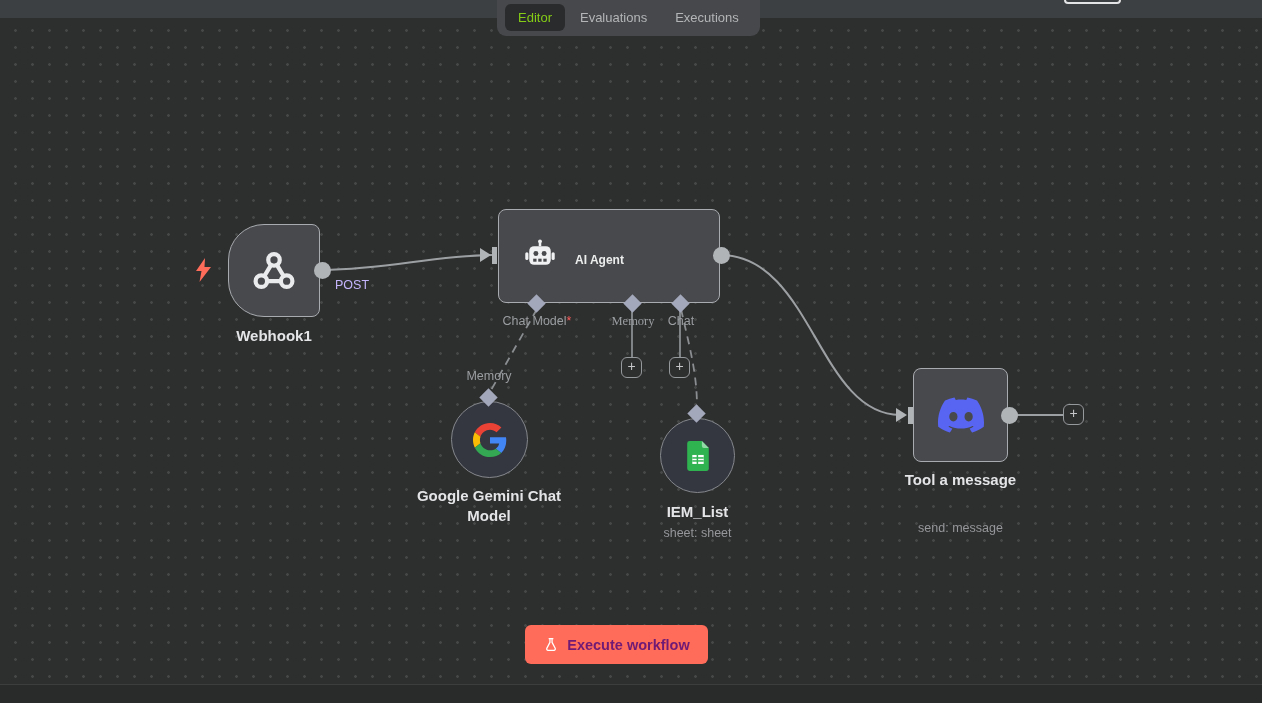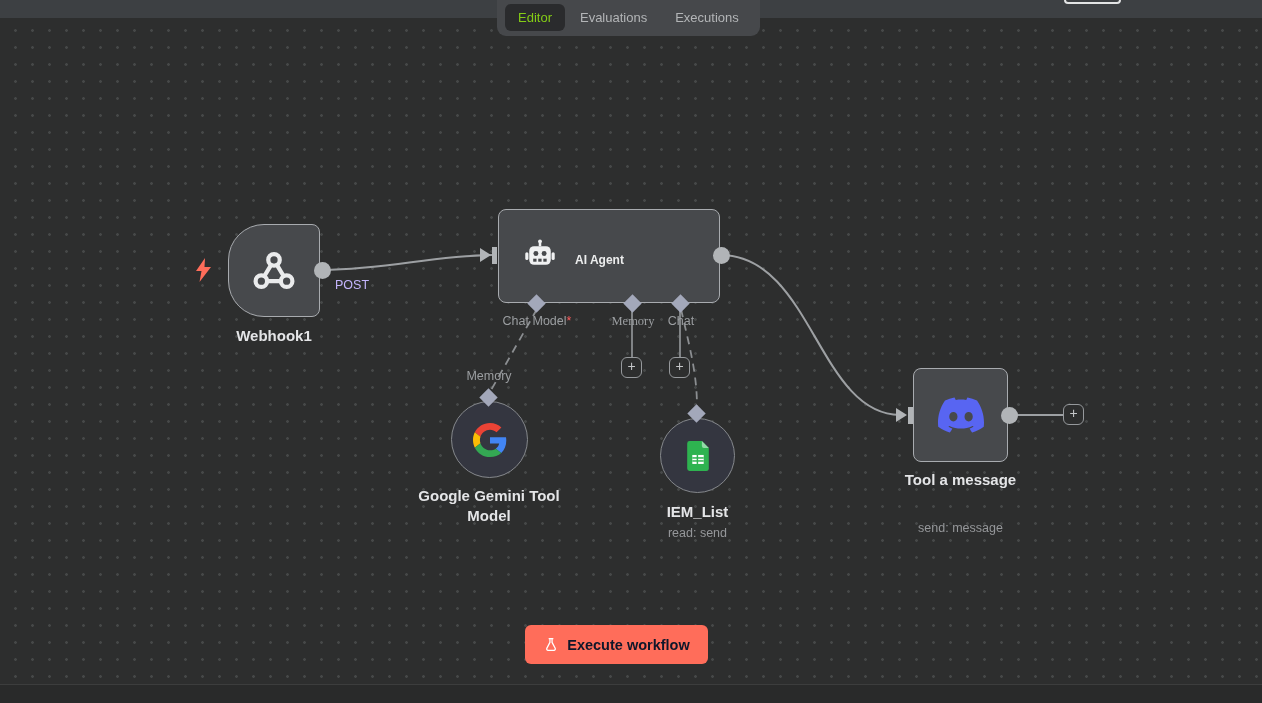--- a/index.html
+++ b/index.html
@@ -63,21 +63,21 @@
   .plus-btn { position:absolute; width:21px; height:21px; border:1.6px solid #96999c; border-radius:6px;
               background:#2d2e2e; color:#c6c8ca; font-size:14px; line-height:17px; text-align:center;
               z-index:3; cursor:pointer; }
 
   
   #bolt { position:absolute; left:194px; top:257px; z-index:2; }
 
   
   #exec-btn { position:absolute; left:525px; top:625px; width:183px; height:39px;
     background:#ff6d5a; border:none; border-radius:6px; z-index:4; display:flex;
-    align-items:center; justify-content:center; gap:8px; color:#0f172a;
+    align-items:center; justify-content:center; gap:8px; color:#701a75;
     font-size:14.5px; font-weight:700; cursor:pointer; font-family:inherit; }
 </style>
 </head>
 <body>
 
 <div id="app">
 
   <div id="canvas"></div>
   <div id="top-strip"></div>
 
@@ -154,37 +154,37 @@
   <div class="node circle-node" id="node-gemini">
     <svg width="34" height="34" viewBox="0 0 48 48">
       <path fill="#EA4335" d="M24 9.5c3.54 0 6.71 1.22 9.21 3.6l6.85-6.85C35.9 2.38 30.47 0 24 0 14.62 0 6.51 5.38 2.56 13.22l7.98 6.19C12.43 13.72 17.74 9.5 24 9.5z"></path>
       <path fill="#4285F4" d="M46.98 24.55c0-1.57-.15-3.09-.38-4.55H24v9.02h12.94c-.58 2.96-2.26 5.48-4.78 7.18l7.73 6c4.51-4.18 7.09-10.36 7.09-17.65z"></path>
       <path fill="#FBBC05" d="M10.53 28.59c-.48-1.45-.76-2.99-.76-4.59s.27-3.14.76-4.59l-7.98-6.19C.92 16.46 0 20.12 0 24c0 3.88.92 7.54 2.56 10.78l7.97-6.19z"></path>
       <path fill="#34A853" d="M24 48c6.48 0 11.93-2.13 15.89-5.81l-7.73-6c-2.15 1.45-4.92 2.3-8.16 2.3-6.26 0-11.57-4.22-13.47-9.91l-7.98 6.19C6.51 42.62 14.62 48 24 48z"></path>
     </svg>
   </div>
   <div class="diamond" style="left:482px; top:391px;"></div>
   <div class="ep-label" style="left:459px; top:369px; width:60px;">Memory</div>
-  <div class="node-label" style="left:404px; top:486px; width:170px;">Google Gemini Tool Model</div>
+  <div class="node-label" style="left:404px; top:486px; width:170px;">Google Gemini Chat Model</div>
 
   <div class="node circle-node" id="node-sheet">
     <svg width="36" height="36" viewBox="0 0 24 24">
       <path d="M6.4 2h8.2l4.6 4.6v14A1.6 1.6 0 0 1 17.6 22H6.4a1.6 1.6 0 0 1-1.6-1.6V3.6A1.6 1.6 0 0 1 6.4 2z" fill="#2eb350"></path>
       <path d="M14.6 2v3.3a1.3 1.3 0 0 0 1.3 1.3h3.3z" fill="#93d9a8"></path>
       <rect x="8.2" y="11.3" width="7.6" height="6" fill="#ffffff"></rect>
       <g stroke="#2eb350" stroke-width="1">
         <path d="M8.2 13.3 h7.6"></path>
         <path d="M8.2 15.3 h7.6"></path>
         <path d="M11.6 11.3 v6"></path>
       </g>
     </svg>
   </div>
   <div class="diamond" style="left:690px; top:407px;"></div>
   <div class="node-label" style="left:632px; top:502px; width:131px;">IEM_List</div>
-  <div class="node-sub" style="left:632px; top:526px; width:131px;">read: send</div>
+  <div class="node-sub" style="left:632px; top:526px; width:131px;">sheet: sheet</div>
 
   <div class="node" id="node-discord">
     <svg width="46" height="46" viewBox="0 0 24 24">
       <path fill="#5865F2" d="M20.317 4.3698a19.7913 19.7913 0 00-4.8851-1.5152.0741.0741 0 00-.0785.0371c-.211.3753-.4447.8648-.6083 1.2495-1.8447-.2762-3.68-.2762-5.4868 0-.1636-.3933-.4058-.8742-.6177-1.2495a.077.077 0 00-.0785-.037 19.7363 19.7363 0 00-4.8852 1.515.0699.0699 0 00-.0321.0277C.5334 9.0458-.319 13.5799.0992 18.0578a.0824.0824 0 00.0312.0561c2.0528 1.5076 4.0413 2.4228 5.9929 3.0294a.0777.0777 0 00.0842-.0276c.4616-.6304.8731-1.2952 1.226-1.9942a.076.076 0 00-.0416-.1057c-.6528-.2476-1.2743-.5495-1.8722-.8923a.077.077 0 01-.0076-.1277c.1258-.0943.2517-.1923.3718-.2914a.0743.0743 0 01.0776-.0105c3.9278 1.7933 8.18 1.7933 12.0614 0a.0739.0739 0 01.0785.0095c.1202.099.246.1981.3728.2924a.077.077 0 01-.0066.1276 12.2986 12.2986 0 01-1.873.8914.0766.0766 0 00-.0407.1067c.3604.698.7719 1.3628 1.225 1.9932a.076.076 0 00.0842.0286c1.961-.6067 3.9495-1.5219 6.0023-3.0294a.077.077 0 00.0313-.0552c.5004-5.177-.8382-9.6739-3.5485-13.6604a.061.061 0 00-.0312-.0286zM8.02 15.3312c-1.1825 0-2.1569-1.0857-2.1569-2.419 0-1.3332.9555-2.4189 2.157-2.4189 1.2108 0 2.1757 1.0952 2.1568 2.419 0 1.3332-.9555 2.4189-2.1569 2.4189zm7.9748 0c-1.1825 0-2.1569-1.0857-2.1569-2.419 0-1.3332.9554-2.4189 2.1569-2.4189 1.2108 0 2.1757 1.0952 2.1568 2.419 0 1.3332-.946 2.4189-2.1568 2.4189z"></path>
     </svg>
   </div>
   <div class="in-arrow" style="left:896px; top:408px;"></div>
   <div class="in-bar" style="left:908px; top:407px;"></div>
   <div class="out-circle" style="left:1001px; top:407px;"></div>
   <div class="plus-btn" style="left:1063px; top:404px;">+</div>

